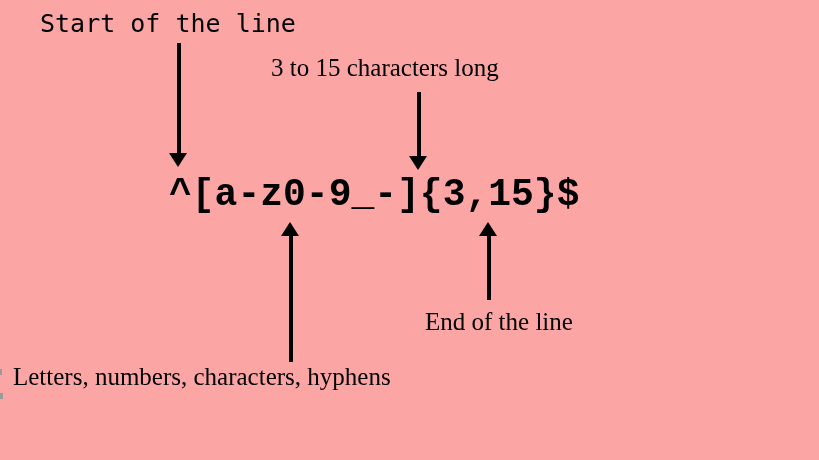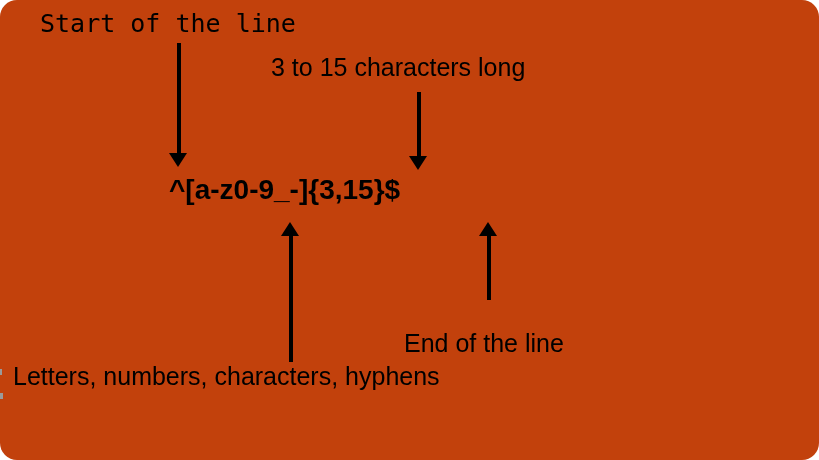--- a/index.html
+++ b/index.html
@@ -1,46 +1,45 @@
 <!DOCTYPE html>
 <html><head>
 <meta charset="utf-8">
 <style>
   html, body { margin: 0; padding: 0; background: #ffffff; }
   .canvas {
     position: relative;
     width: 819px;
     height: 460px;
-    background: #c2410c;
+    background: #fca5a5;
     overflow: hidden;
     color: #000000;
     font-family: "DejaVu Sans", sans-serif;
-    border-radius: 17px;
   }
   .label-mono {
     position: absolute;
     font-family: "DejaVu Sans Mono", monospace;
     font-size: 25px;
     line-height: 1;
     white-space: pre;
     color: #000000;
   }
   .label-sans {
     position: absolute;
-    font-family: Liberation Sans, sans-serif;
+    font-family: Liberation Serif, serif;
     font-size: 25px;
     line-height: 1;
     white-space: pre;
     color: #000000;
   }
   .regex {
     position: absolute;
-    font-family: Liberation Sans, sans-serif;
+    font-family: Liberation Mono, monospace;
     font-weight: bold;
-    font-size: 28px;
+    font-size: 38px;
     line-height: 1;
     white-space: pre;
     color: #000000;
   }
   .arrow { position: absolute; }
   .arrow .shaft {
     position: absolute;
     width: 4px;
     background: #000000;
   }
@@ -82,20 +81,20 @@
   <div class="arrow" style="left:281px; top:222px; width:19px; height:140px;">
     <div class="head up" style="left:0; top:0;"></div>
     <div class="shaft" style="left:8px; top:12px; height:128px;"></div>
   </div>
 
   <div class="arrow" style="left:479px; top:222px; width:19px; height:78px;">
     <div class="head up" style="left:0; top:0;"></div>
     <div class="shaft" style="left:8px; top:12px; height:66px;"></div>
   </div>
 
-  <div class="label-sans" style="left:404px; top:309px;margin-top:22px;">End of the line</div>
+  <div class="label-sans" style="left:425px; top:309px;">End of the line</div>
 
   <div class="label-sans" style="left:13px; top:364px;">Letters, numbers, characters, hyphens</div>
 
   <div class="edge-mark" style="left:0; top:369px; width:2px; height:6px;"></div>
   <div class="edge-mark" style="left:0; top:393px; width:3px; height:6px;"></div>
 
 </div>
 
 </body></html>

